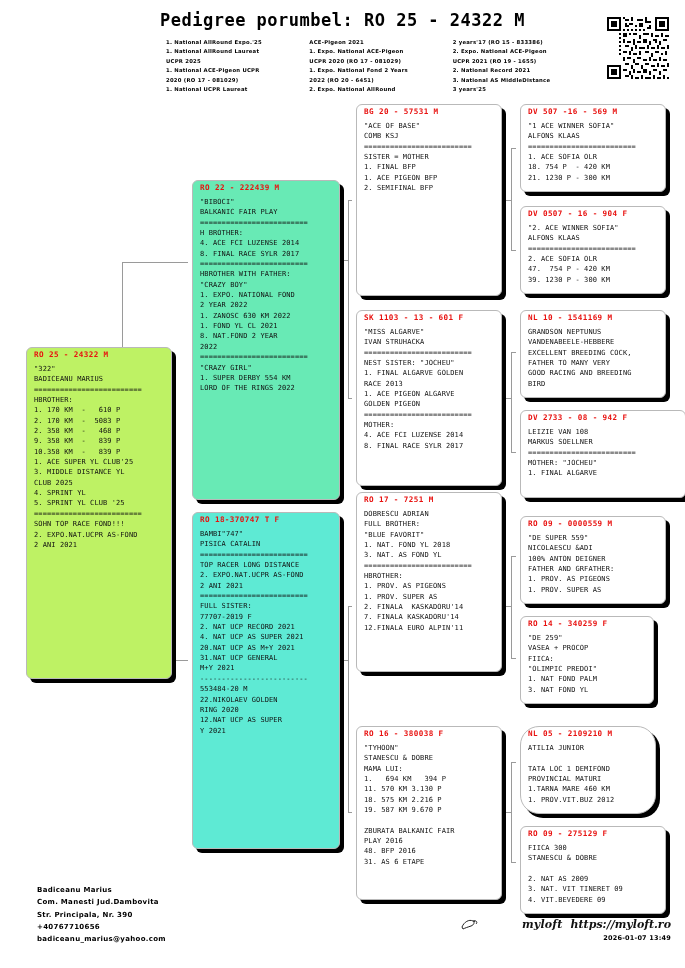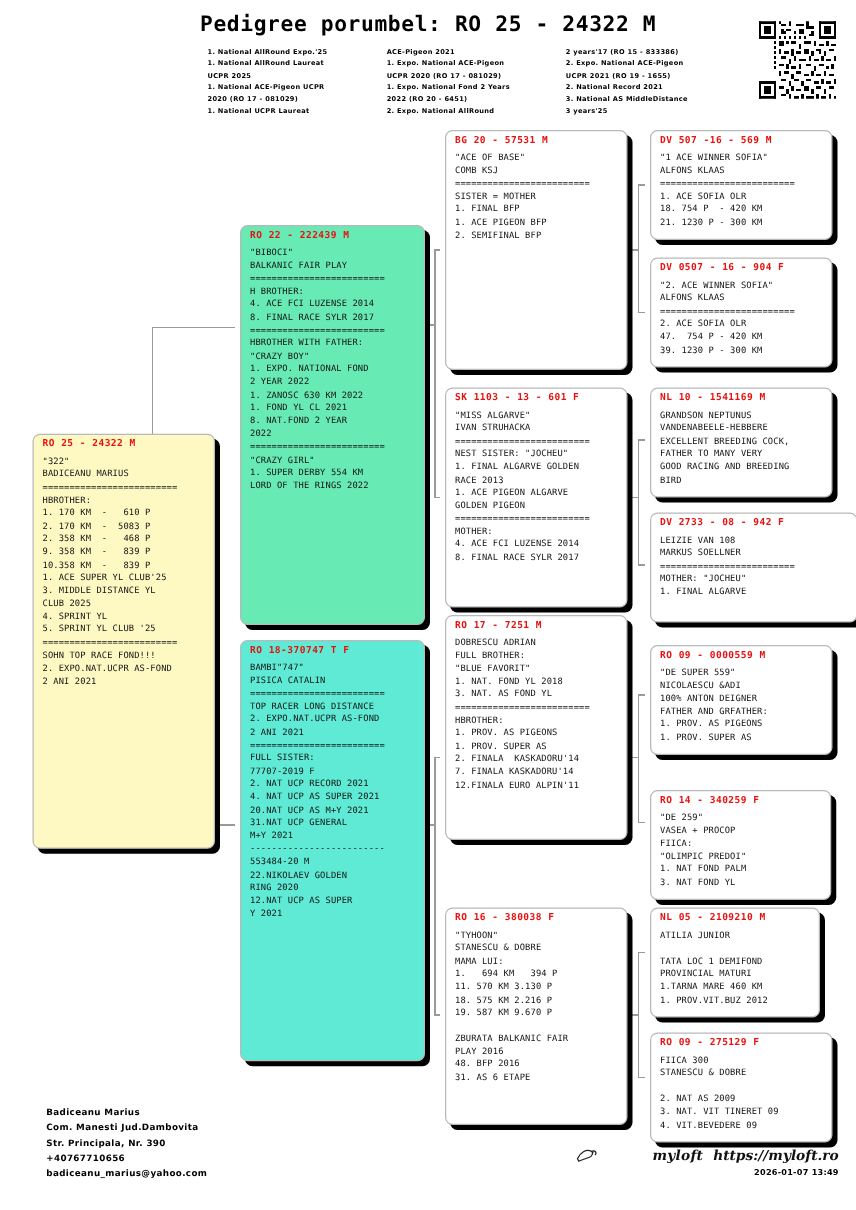--- a/index.html
+++ b/index.html
@@ -36,21 +36,21 @@
     position:absolute;box-sizing:border-box;
     border:1px solid #b9b9b9;border-radius:6px;
     box-shadow:4px 4px 0 0 #000;
     overflow:hidden;padding:2px 6px 4px 7px;
   }
   .card .ring{
     font-size:7.6px;font-weight:bold;color:#e8110f;letter-spacing:0.4px;
     white-space:nowrap;margin-bottom:5px;
   }
   .card .body{font-size:7px;line-height:10.35px;color:#111;letter-spacing:0.1px;white-space:pre;}
-  .c-blue{background:#fef9c3;}
+  .c-blue{background:#bef264;}
   .c-green{background:#68eab5;}
   .c-cyan{background:#5eead4;}
   .c-white{background:#ffffff;}
 
   
   .lines{position:absolute;left:0;top:0;width:685px;height:968px;pointer-events:none;}
 
   
   .footer{
     position:absolute;left:37px;top:884px;
@@ -427,31 +427,31 @@
   <div class="card c-white" style="left:520px;top:516px;width:146px;height:88px;">
     <div class="ring">RO 09 - 0000559 M</div>
     <div class="body">"DE SUPER 559"
 NICOLAESCU &amp;ADI
 100% ANTON DEIGNER
 FATHER AND GRFATHER:
 1. PROV. AS PIGEONS
 1. PROV. SUPER AS</div>
   </div>
 
-  <div class="card c-white" style="left:520px;top:632px;width:145px;height:88px;">
+  <div class="card c-white" style="left:520px;top:616px;width:134px;height:88px;">
     <div class="ring">RO 14 - 340259 F</div>
     <div class="body">"DE 259"
 VASEA + PROCOP
 FIICA:
 "OLIMPIC PREDOI"
 1. NAT FOND PALM
 3. NAT FOND YL</div>
   </div>
 
-  <div class="card c-white" style="left:520px;top:726px;width:136px;height:88px;">
+  <div class="card c-white" style="left:520px;top:726px;width:136px;height:88px;border-radius:19px;">
     <div class="ring">NL 05 - 2109210 M</div>
     <div class="body">ATILIA JUNIOR
 
 TATA LOC 1 DEMIFOND
 PROVINCIAL MATURI
 1.TARNA MARE 460 KM
 1. PROV.VIT.BUZ 2012</div>
   </div>
 
   <div class="card c-white" style="left:520px;top:826px;width:146px;height:88px;">

